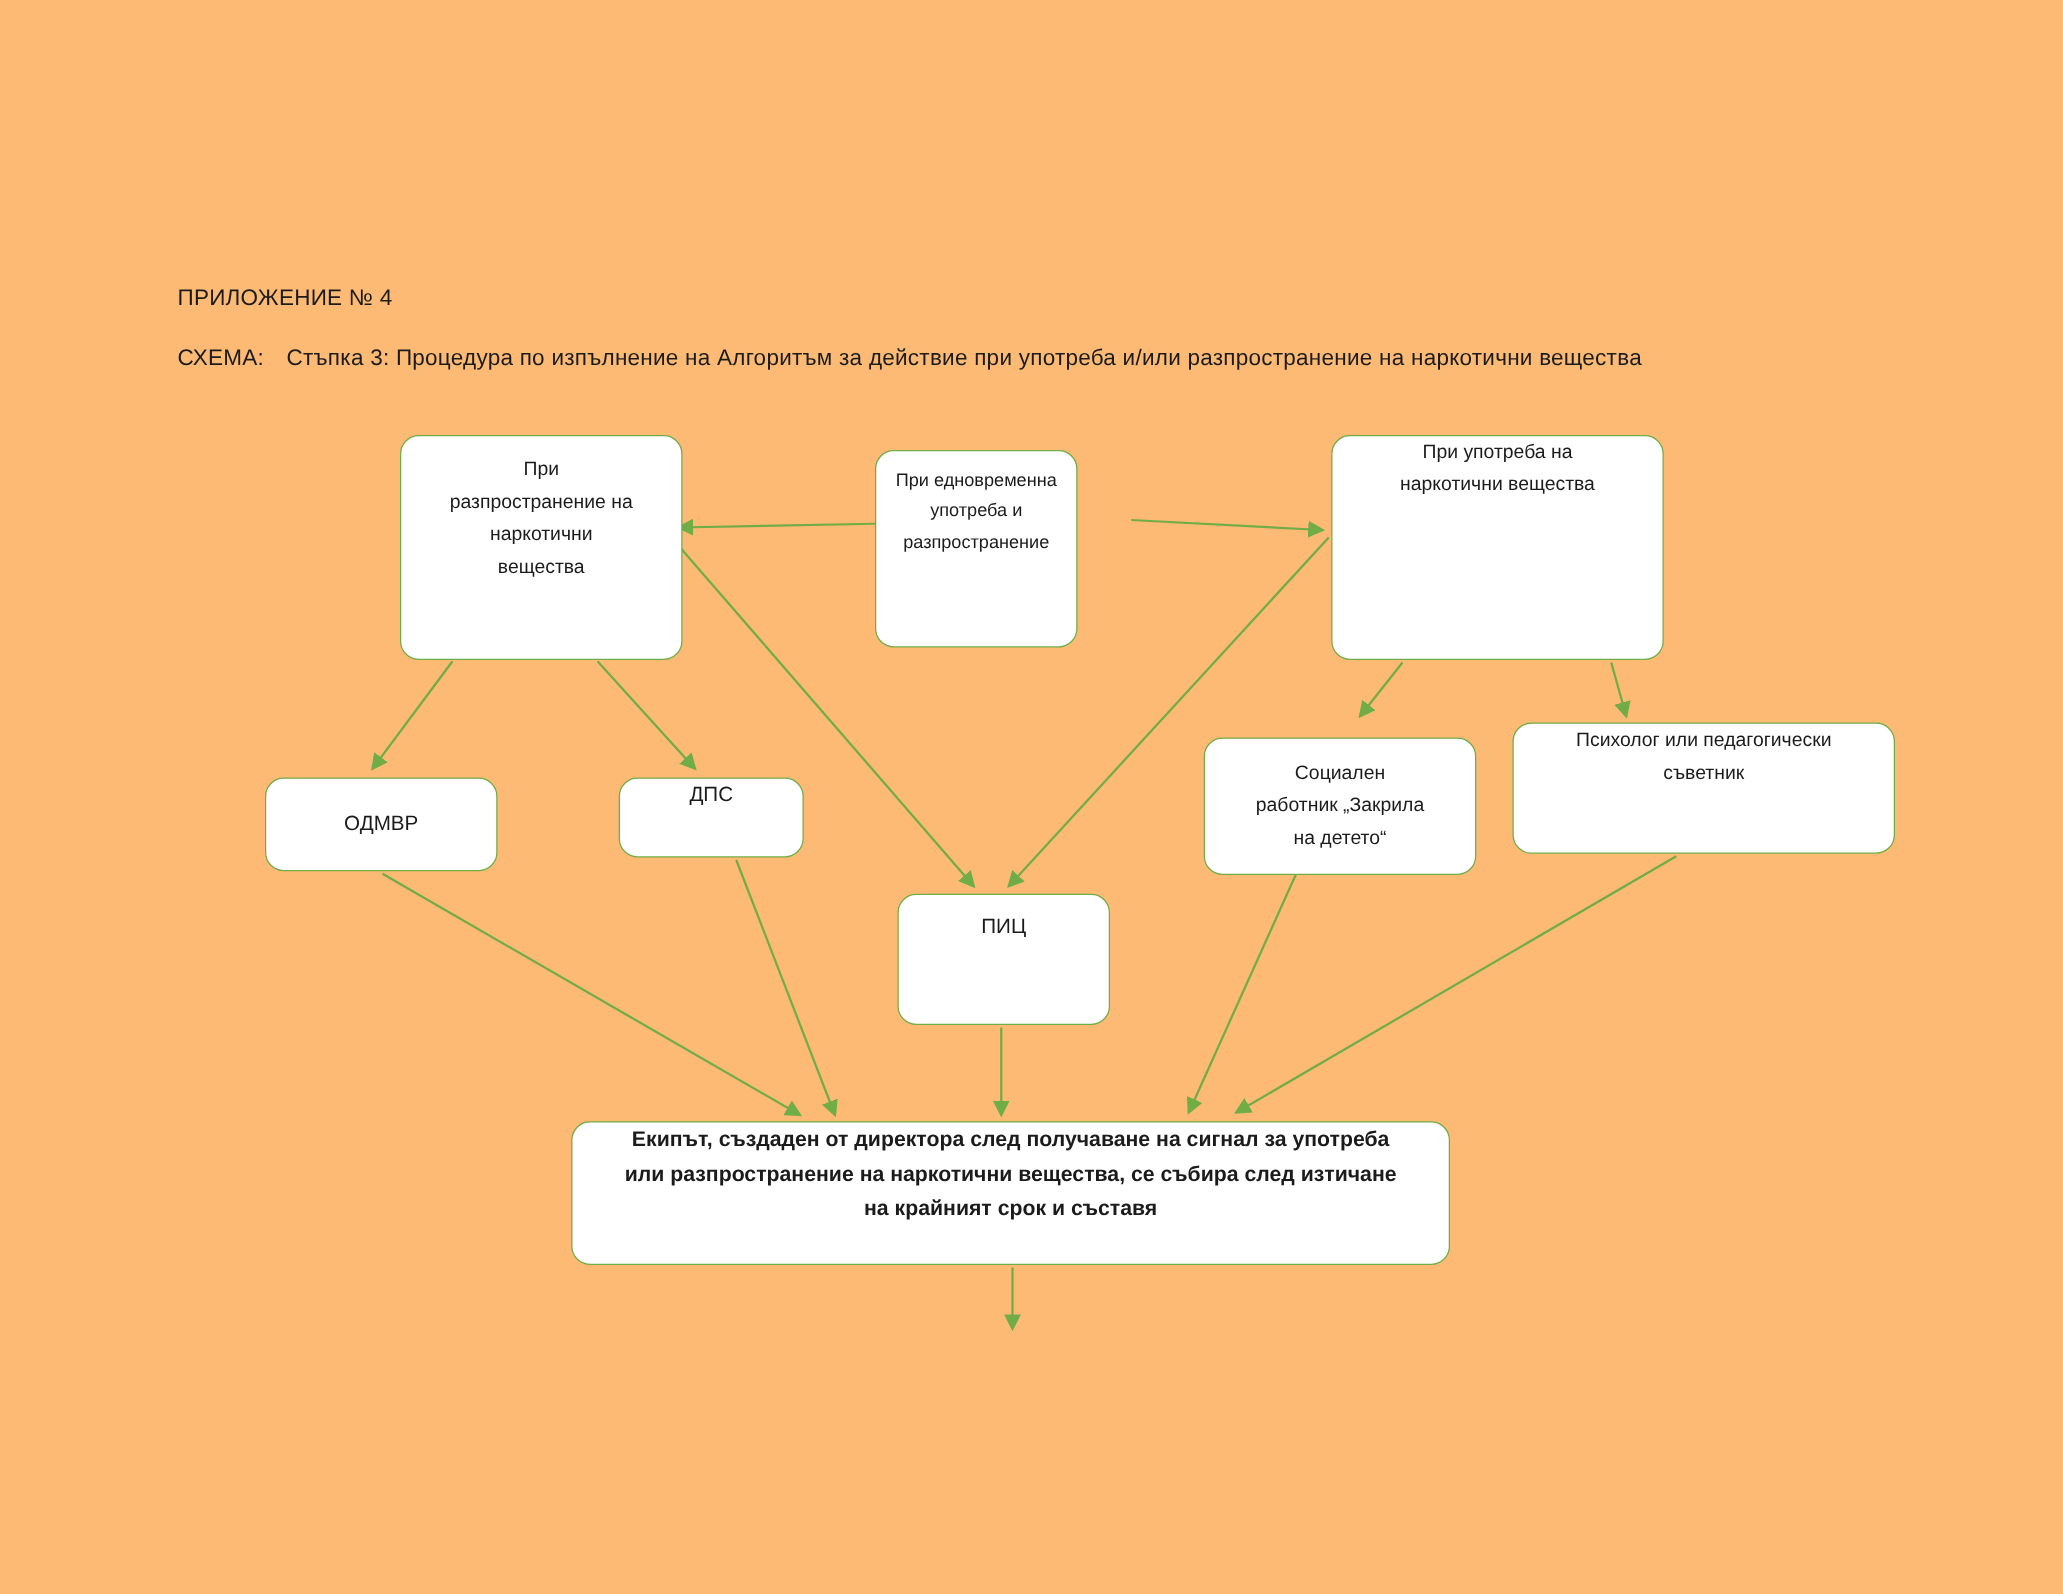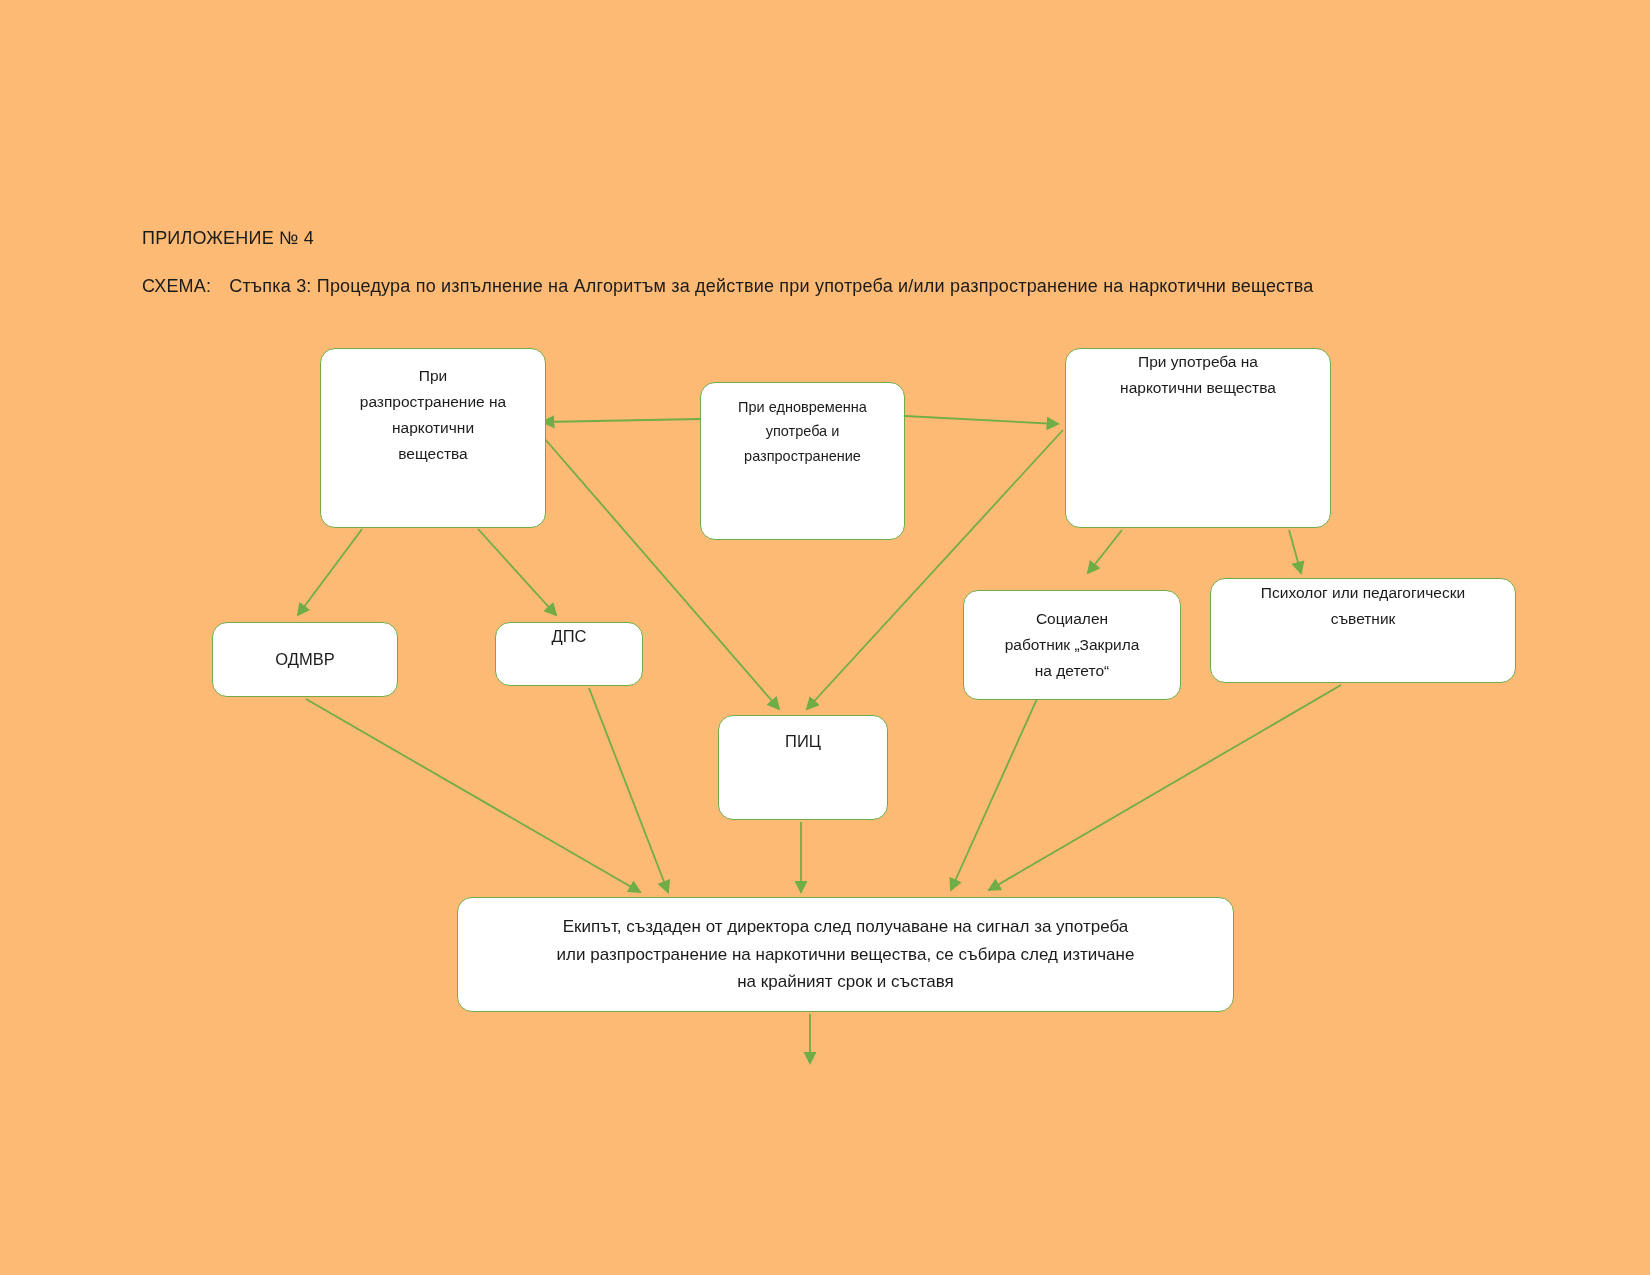--- a/index.html
+++ b/index.html
@@ -52,28 +52,28 @@
     justify-content: center;
     align-items: flex-start;
     text-align: center;
     line-height: 1.68;
   }
   .node .lbl {
     white-space: pre-line;
     display: block;
   }
   .n-distribution { left: 320px; top: 348px; width: 226px; height: 180px; padding-top: 14px; font-size: 15.5px; }
-  .n-simultaneous { left: 700px; top: 360px; width: 205px; height: 158px; padding-top: 12px; font-size: 14.5px; margin-top: 22px; }
+  .n-simultaneous { left: 700px; top: 360px; width: 162px; height: 158px; padding-top: 12px; font-size: 14.5px; }
   .n-use          { left: 1065px; top: 348px; width: 266px; height: 180px; font-size: 15.5px; }
   .n-odmvr        { left: 212px; top: 622px; width: 186px; height: 75px; align-items: center; font-size: 16.5px; }
   .n-dps          { left: 495px; top: 622px; width: 148px; height: 64px; align-items: flex-start; font-size: 16.5px; }
   .n-social       { left: 963px; top: 578px; width: 218px; height: 110px; align-items: center; font-size: 15.5px; margin-top: 12px; }
   .n-psych        { left: 1210px; top: 578px; width: 306px; height: 105px; padding-top: 1px; font-size: 15.5px; }
   .n-pic          { left: 718px; top: 715px; width: 170px; height: 105px; padding-top: 12px; font-size: 16.5px; text-align: center; }
-  .n-team         { left: 457px; top: 897px; width: 777px; height: 115px; align-items: center; font-size: 17px; line-height: 1.62; }
+  .n-team         { left: 457px; top: 897px; width: 703px; height: 115px; align-items: flex-start; font-size: 17px; line-height: 1.62; font-weight: bold; }
 </style>
 </head>
 <body>
 
 <div class="page">
 
   <div class="heading1">ПРИЛОЖЕНИЕ № 4</div>
 
   <div class="heading2">
     <span>СХЕМА:</span><span class="h2text">Стъпка 3: Процедура по изпълнение на Алгоритъм за действие при употреба и/или разпространение на наркотични вещества</span>

